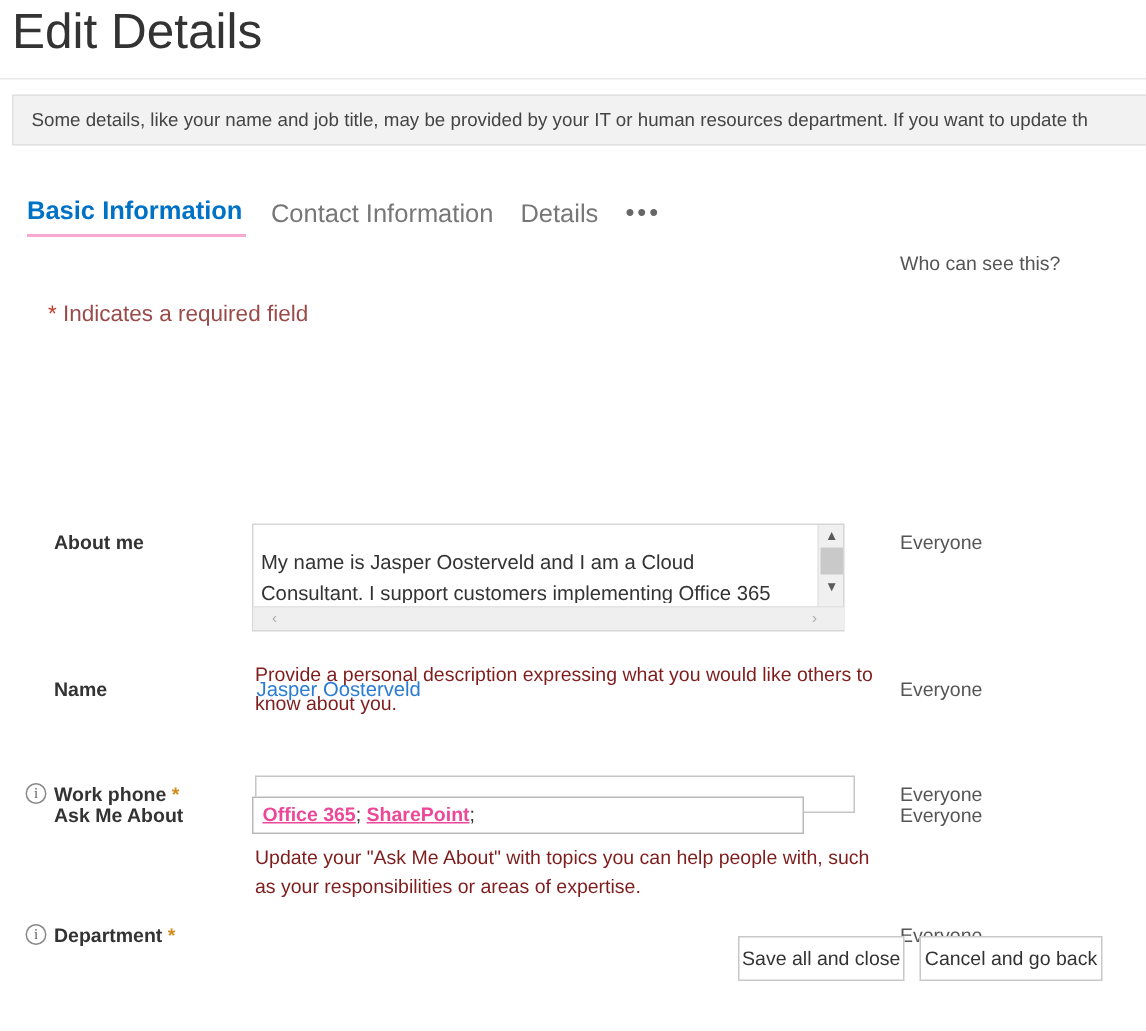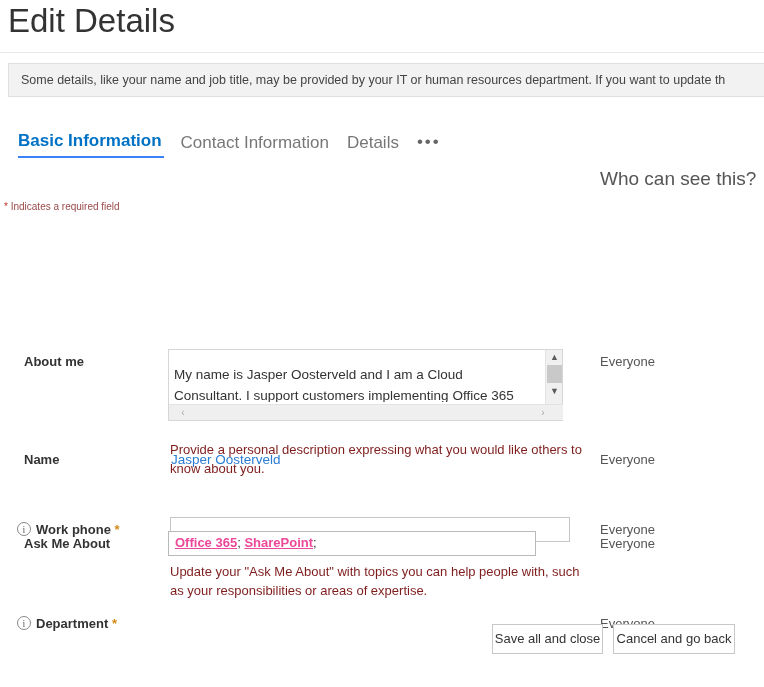--- a/index.html
+++ b/index.html
@@ -75,61 +75,61 @@
     color: #777777;
     padding: 0 10px 5px 0;
     margin-right: 8px;
     cursor: pointer;
     white-space: nowrap;
     font-weight: 400;
   }
   .tab.active {
     color: #0072c6;
     font-weight: bold;
-    border-bottom: 2px solid #3b82f6;
+    border-bottom: 2px solid #f9a8d4;
     padding-right: 2px;
     margin-right: 17px;
   }
   .tab-ellipsis {
     font-size: 17px;
     color: #666666;
     letter-spacing: 2px;
     padding-bottom: 6px;
     cursor: pointer;
   }
 
   
   .who-header {
     position: absolute;
     left: 600px;
     top: 168px;
-    font-size: 19px;
+    font-size: 13px;
     color: #555555;
     white-space: nowrap;
   }
 
   .required-note {
     position: absolute;
-    left: 4px;
+    left: 32px;
     top: 201px;
-    font-size: 10px;
+    font-size: 15px;
     color: #9b4a4a;
     white-space: nowrap;
   }
   .required-note .star { color: #c0392b; }
 
   
   .row {
     position: absolute;
     left: 0;
     width: 764px;
   }
   .label {
     position: absolute;
-    left: 24px;
+    left: 36px;
     font-size: 13px;
     font-weight: bold;
     color: #333333;
     white-space: nowrap;
   }
   .label.with-icon { left: 36px; }
   .info-icon {
     position: absolute;
     left: 17px;
     width: 14px;

